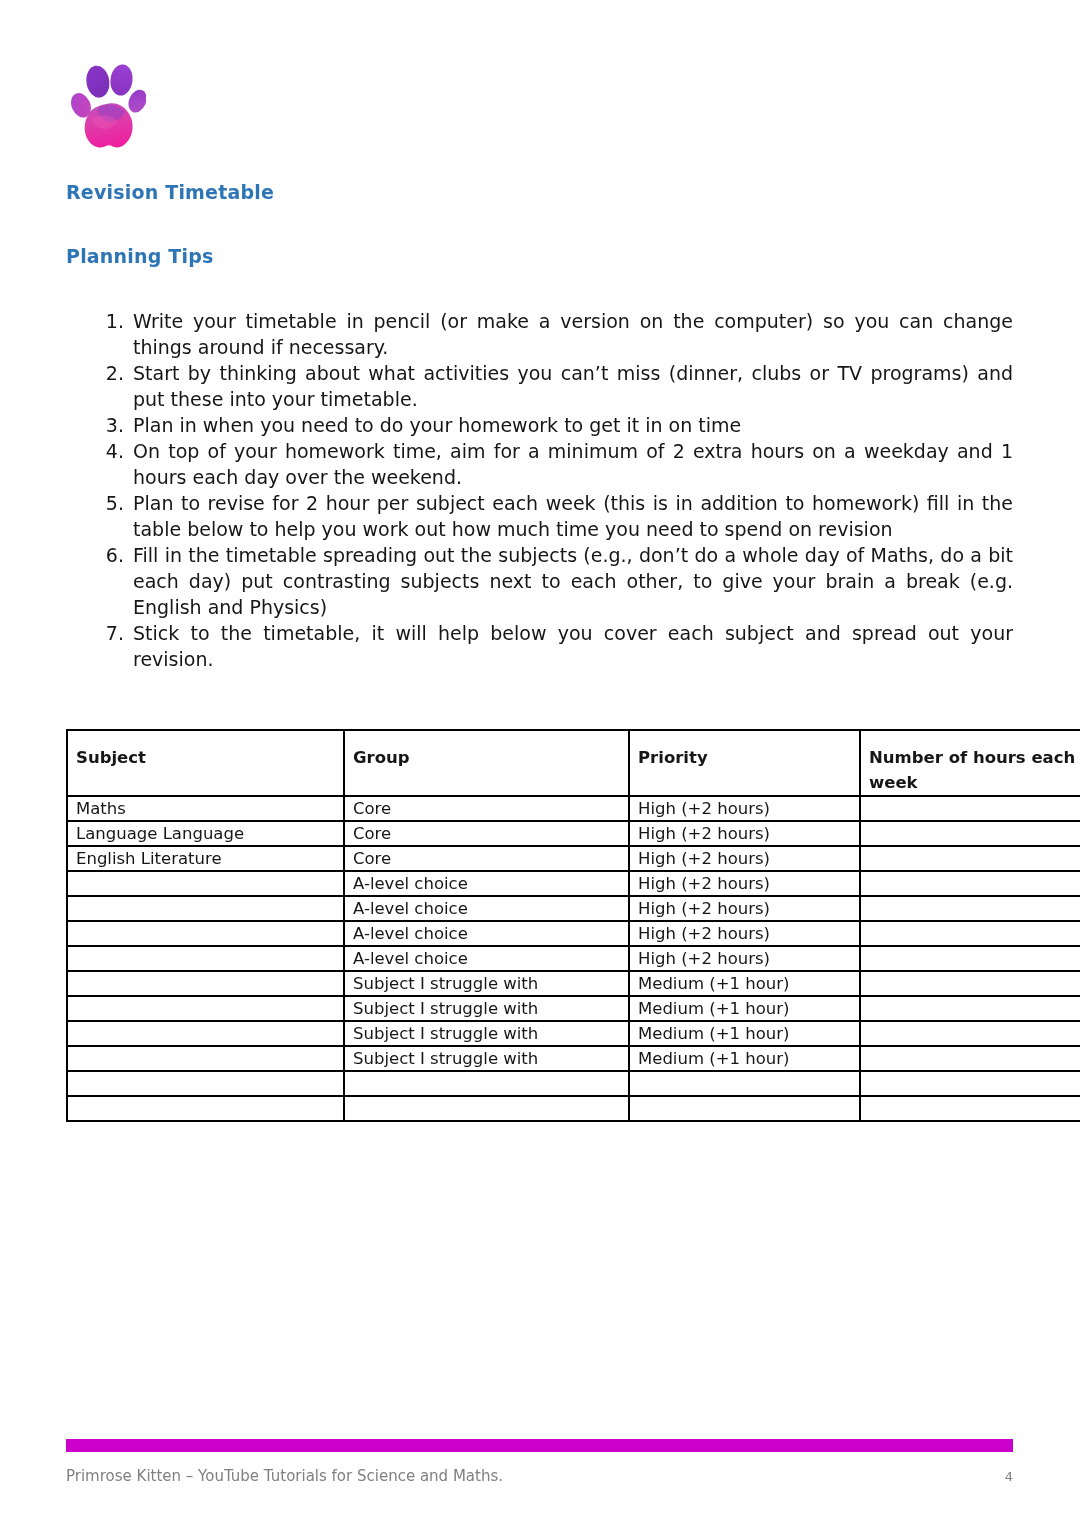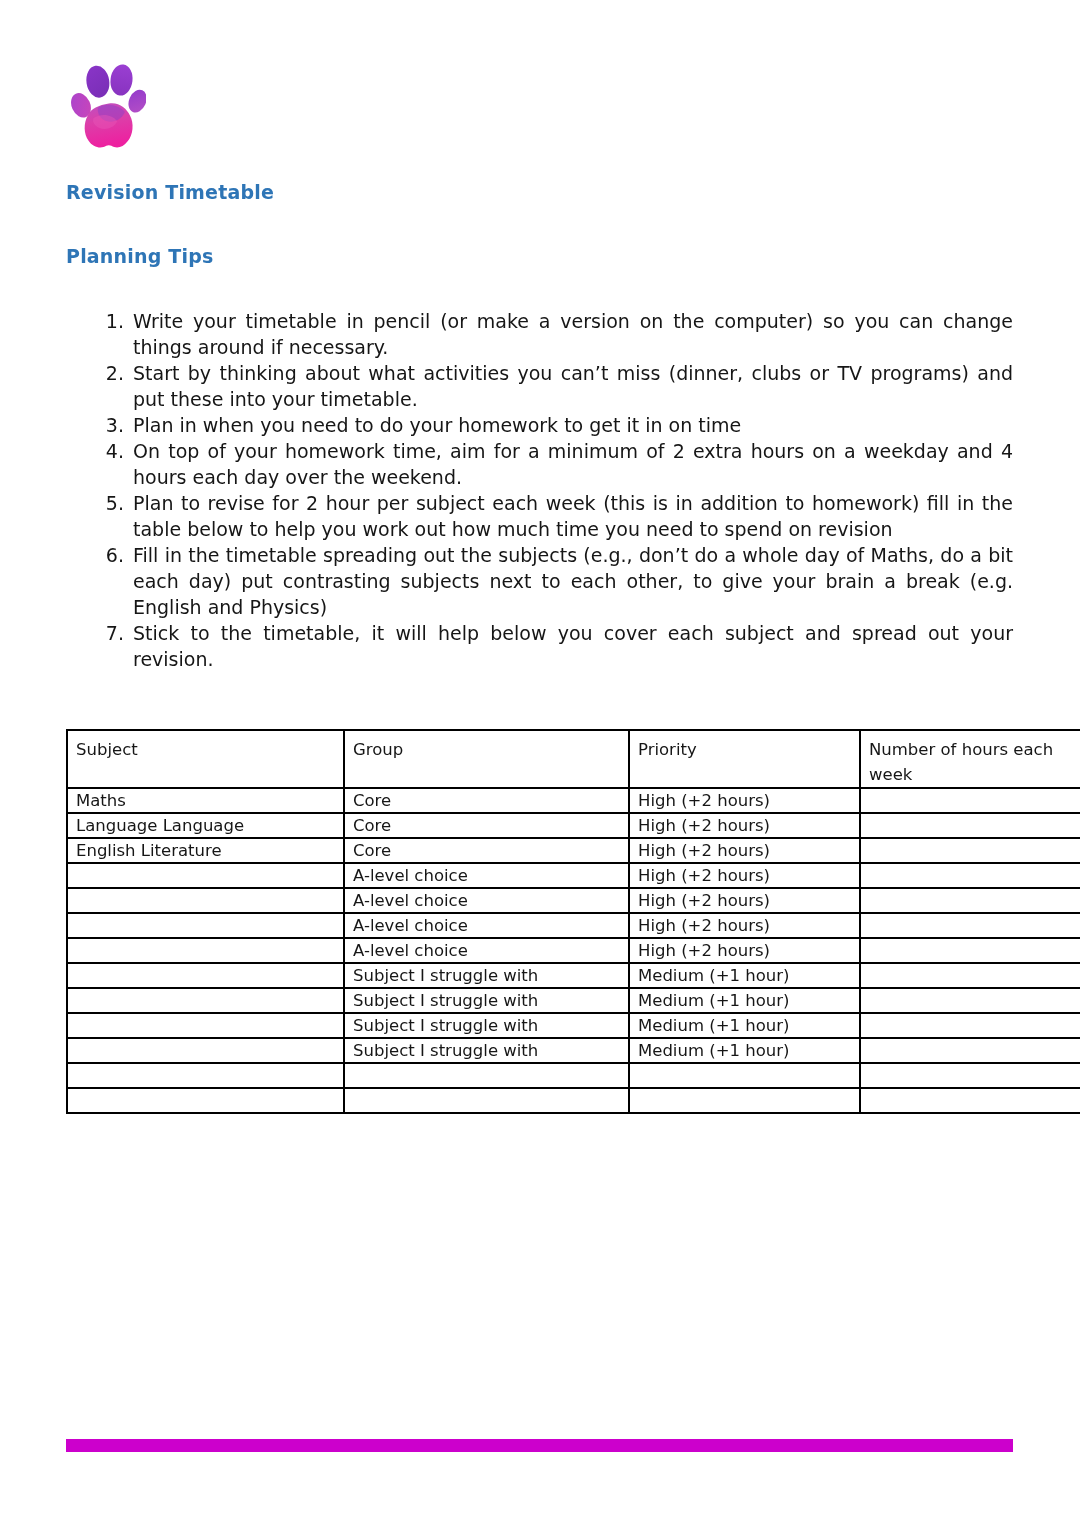--- a/index.html
+++ b/index.html
@@ -59,21 +59,22 @@
     border: 2px solid #000000;
     padding: 0 8px;
     text-align: left;
     font-weight: 400;
     vertical-align: top;
     overflow: hidden;
   }
   table.revision th {
     height: 48px;
     line-height: 25px;
-    padding-top: 6px;
+    padding-top: 14px;
+    font-weight: bold;
   }
   table.revision td {
     height: 23px;
     line-height: 23px;
     white-space: nowrap;
     margin-top: 36px;
   }
   .col-0 { width: 259px; }
   .col-1 { width: 267px; }
   .col-2 { width: 213px; }
@@ -154,21 +155,21 @@
     </svg>
 
     <h1 class="doc-title">Revision Timetable</h1>
 
     <h2 class="doc-subtitle">Planning Tips</h2>
 
     <ol class="tips" id="tips-list">
         <li>Write your timetable in pencil (or make a version on the computer) so you can change things around if necessary.</li>
         <li>Start by thinking about what activities you can’t miss (dinner, clubs or TV programs) and put these into your timetable.</li>
         <li>Plan in when you need to do your homework to get it in on time</li>
-        <li>On top of your homework time, aim for a minimum of 2 extra hours on a weekday and 4 hours each day over the weekend.</li>
+        <li>On top of your homework time, aim for a minimum of 2 extra hours on a weekday and 1 hours each day over the weekend.</li>
         <li>Plan to revise for 2 hour per subject each week (this is in addition to homework) fill in the table below to help you work out how much time you need to spend on revision</li>
         <li>Fill in the timetable spreading out the subjects (e.g., don’t do a whole day of Maths, do a bit each day) put contrasting subjects next to each other, to give your brain a break (e.g. English and Physics)</li>
         <li>Stick to the timetable, it will help below you cover each subject and spread out your revision.</li>
       </ol>
 
     <table class="revision" id="revision-table">
       <thead>
         <tr id="table-header-row">
             <th class="col-0">Subject</th>
             <th class="col-1">Group</th>
@@ -254,14 +255,18 @@
             <td class="col-1">&nbsp;</td>
             <td class="col-2">&nbsp;</td>
             <td class="col-3">&nbsp;</td>
           </tr>
         </tbody>
     </table>
   </div>
 
   <div class="footer">
     <div class="footer-bar"></div>
+    <div class="footer-row">
+      <span>Primrose Kitten – YouTube Tutorials for Science and Maths.</span>
+      <span class="page-num">4</span>
+    </div>
   </div>
 </div>
 
 </body></html>

